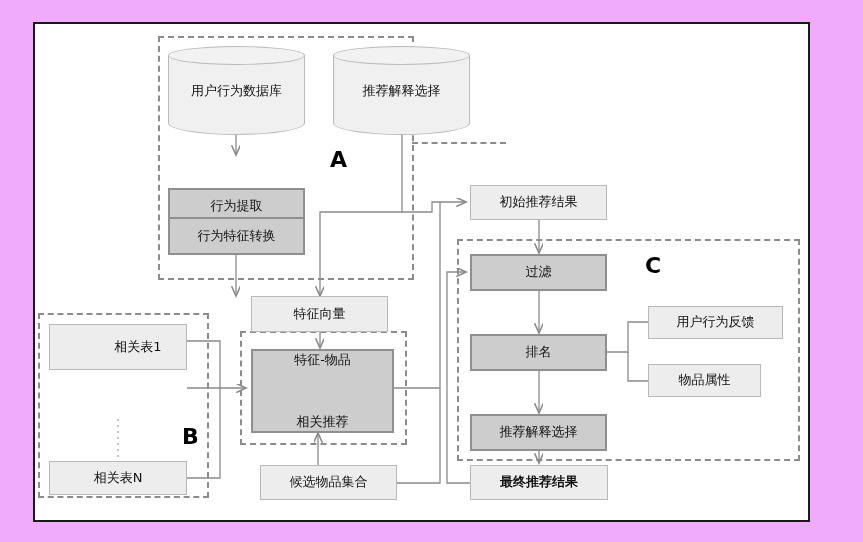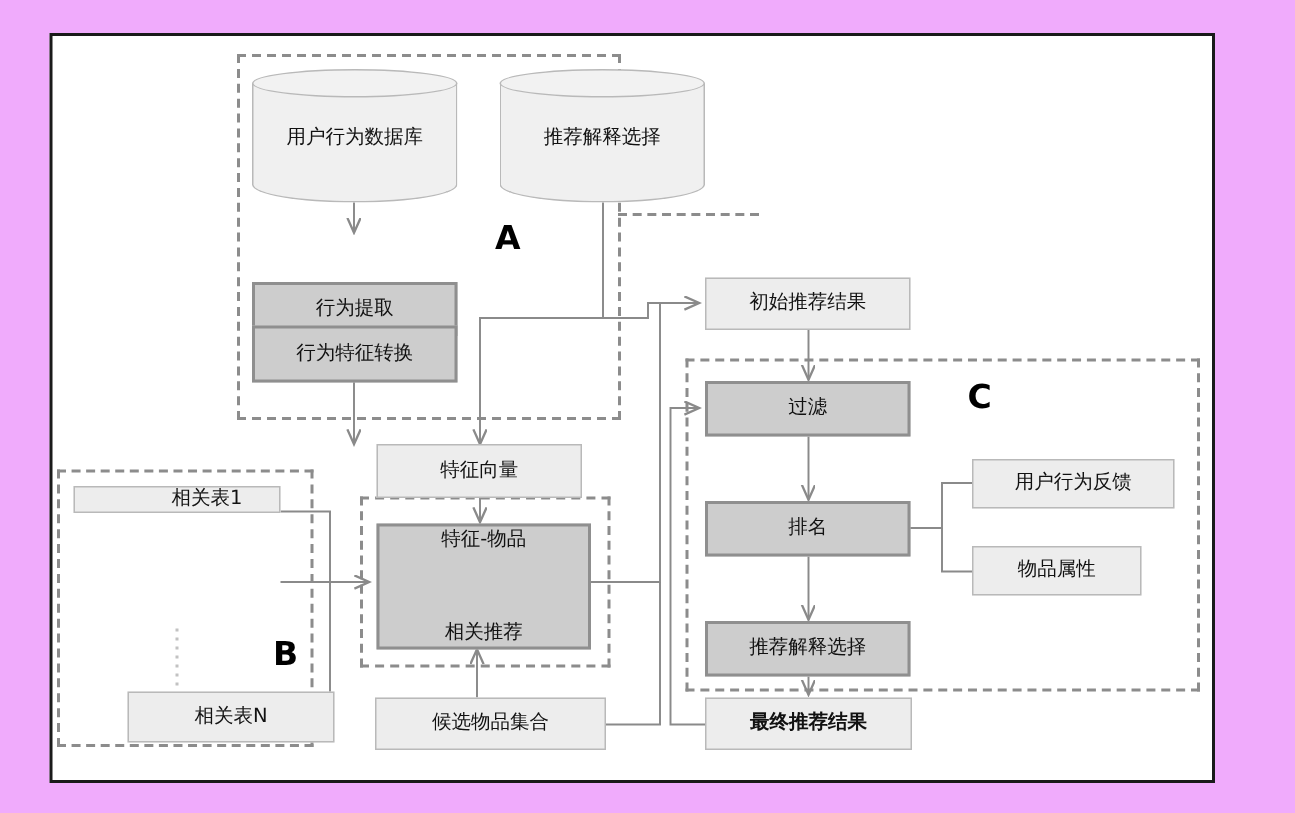--- a/index.html
+++ b/index.html
@@ -95,44 +95,44 @@
   <div class="node box-dark" style="left:168px;top:217px;width:137px;height:38px;">
     <span>行为特征转换</span>
   </div>
 
   <div class="group-label" style="left:330px;top:147px;">A</div>
 
   <div class="node box-light" style="left:251px;top:296px;width:137px;height:36px;">
     <span>特征向量</span>
   </div>
 
-  <div class="node box-light" style="left:49px;top:324px;width:138px;height:18px;padding-left:40px;">
+  <div class="node box-light" style="left:49px;top:324px;width:138px;height:46px;padding-left:40px;">
     <span>相关表1</span>
   </div>
   <div class="vdots" style="left:117px;top:419px;">
     <i></i>
       <i></i>
       <i></i>
       <i></i>
       <i></i>
       <i></i>
       <i></i>
   </div>
-  <div class="node box-light" style="left:49px;top:461px;width:138px;height:34px;margin-left:36px;">
+  <div class="node box-light" style="left:49px;top:461px;width:138px;height:34px;">
     <span>相关表N</span>
   </div>
 
   <div class="group-label" style="left:182px;top:424px;">B</div>
 
   <div class="node box-dark" style="left:251px;top:349px;width:143px;height:84px;flex-direction:column;gap:46px;">
     <span>特征-物品</span>
     <span>相关推荐</span>
   </div>
 
-  <div class="node box-light" style="left:250px;top:465px;width:154px;height:35px;">
+  <div class="node box-light" style="left:260px;top:465px;width:137px;height:35px;">
     <span>候选物品集合</span>
   </div>
 
   <div class="node box-light" style="left:470px;top:185px;width:137px;height:35px;">
     <span>初始推荐结果</span>
   </div>
 
   <div class="group-label" style="left:645px;top:253px;">C</div>
 
   <div class="node box-dark" style="left:470px;top:254px;width:137px;height:37px;">

